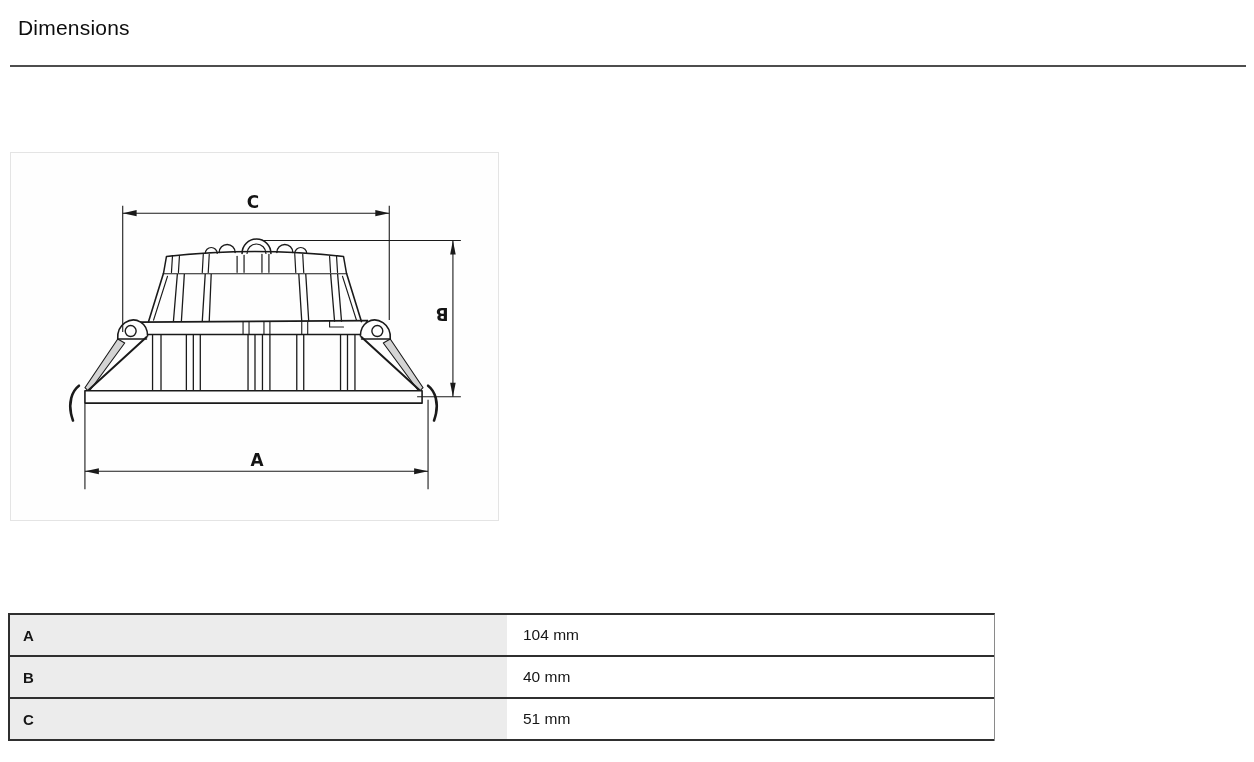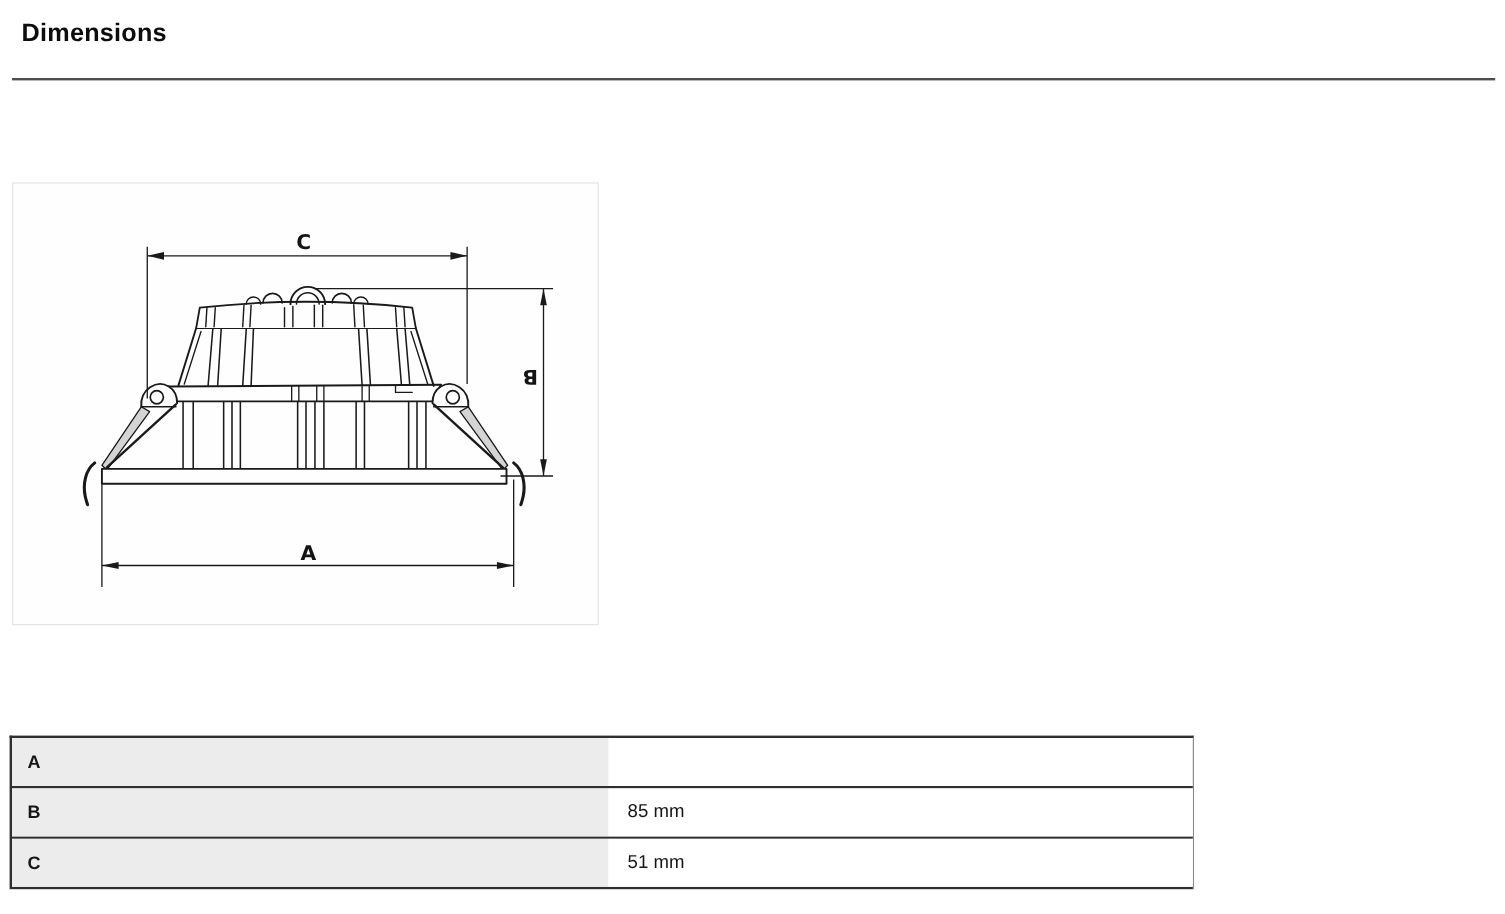--- a/index.html
+++ b/index.html
@@ -4,21 +4,21 @@
 <style>
   html,body { margin:0; padding:0; }
   body {
     width:1254px; height:762px; position:relative;
     background:#ffffff; color:#111;
     font-family:"Liberation Sans", sans-serif;
     overflow:hidden;
   }
   .page-title {
     position:absolute; left:18px; top:16px;
-    font-size:21px; font-weight:700; letter-spacing:.2px; color:#0d0d0d;
+    font-size:21px; font-weight:400; letter-spacing:.2px; color:#0d0d0d;
   }
   .title-rule {
     position:absolute; left:10px; top:65px; width:1236px; height:2px;
     background:#4e4e4e;
   }
   .diagram-box {
     position:absolute; left:10px; top:152px; width:489px; height:369px;
     border:1px solid #e4e4e4; background:#fefefe; box-sizing:border-box;
   }
   .diagram-box svg { display:block; width:100%; height:100%; }
@@ -166,22 +166,23 @@
       <polygon points="74,320 88,317 88,323" fill="#1a1a1a" stroke="none"></polygon>
       <polygon points="419,320 405,317 405,323" fill="#1a1a1a" stroke="none"></polygon>
       <text x="247" y="315" text-anchor="middle" class="dim-label" stroke="none">A</text>
     </g>
   </svg>
 </div>
 
 <div class="dim-table">
   <div class="t-row">
     <div class="t-key">A</div>
+    <div class="t-val">104 mm</div>
   </div>
   <div class="t-row">
     <div class="t-key">B</div>
-    <div class="t-val">85 mm</div>
+    <div class="t-val">40 mm</div>
   </div>
   <div class="t-row">
     <div class="t-key">C</div>
     <div class="t-val">51 mm</div>
   </div>
 </div>
 
 </body></html>

